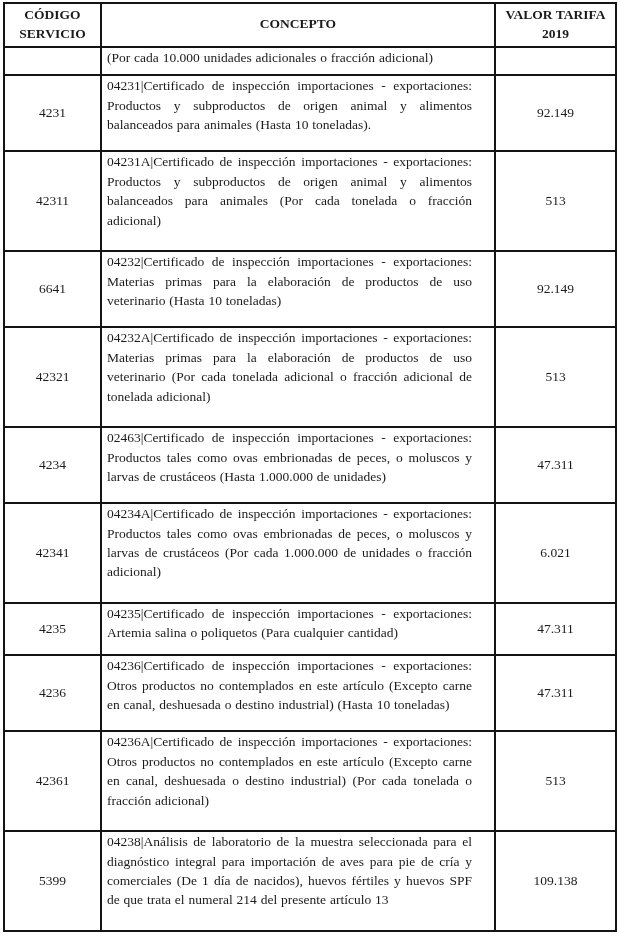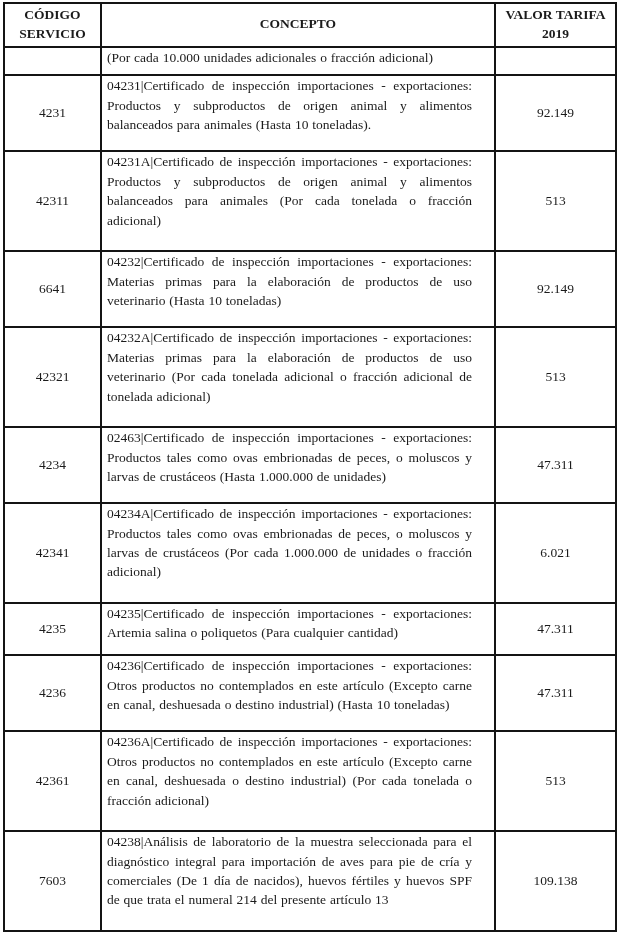--- a/index.html
+++ b/index.html
@@ -132,19 +132,19 @@
   </tr>
 
   <tr>
     <td class="codigo">42361</td>
     <td class="concepto">04236A|Certificado de inspección importaciones - exportaciones: Otros productos no contemplados en este artículo (Excepto carne en canal, deshuesada o destino industrial) (Por cada tonelada o fracción adicional)</td>
     <td class="valor">513</td>
   </tr>
 
 
   <tr>
-    <td class="codigo">7603</td>
+    <td class="codigo">5399</td>
     <td class="concepto">04238|Análisis de laboratorio de la muestra seleccionada para el diagnóstico integral para importación de aves para pie de cría y comerciales (De 1 día de nacidos), huevos fértiles y huevos SPF de que trata el numeral 214 del presente artículo 13</td>
     <td class="valor">109.138</td>
   </tr>
 </tbody>
   </table>
 </div>
 
 </body></html>

